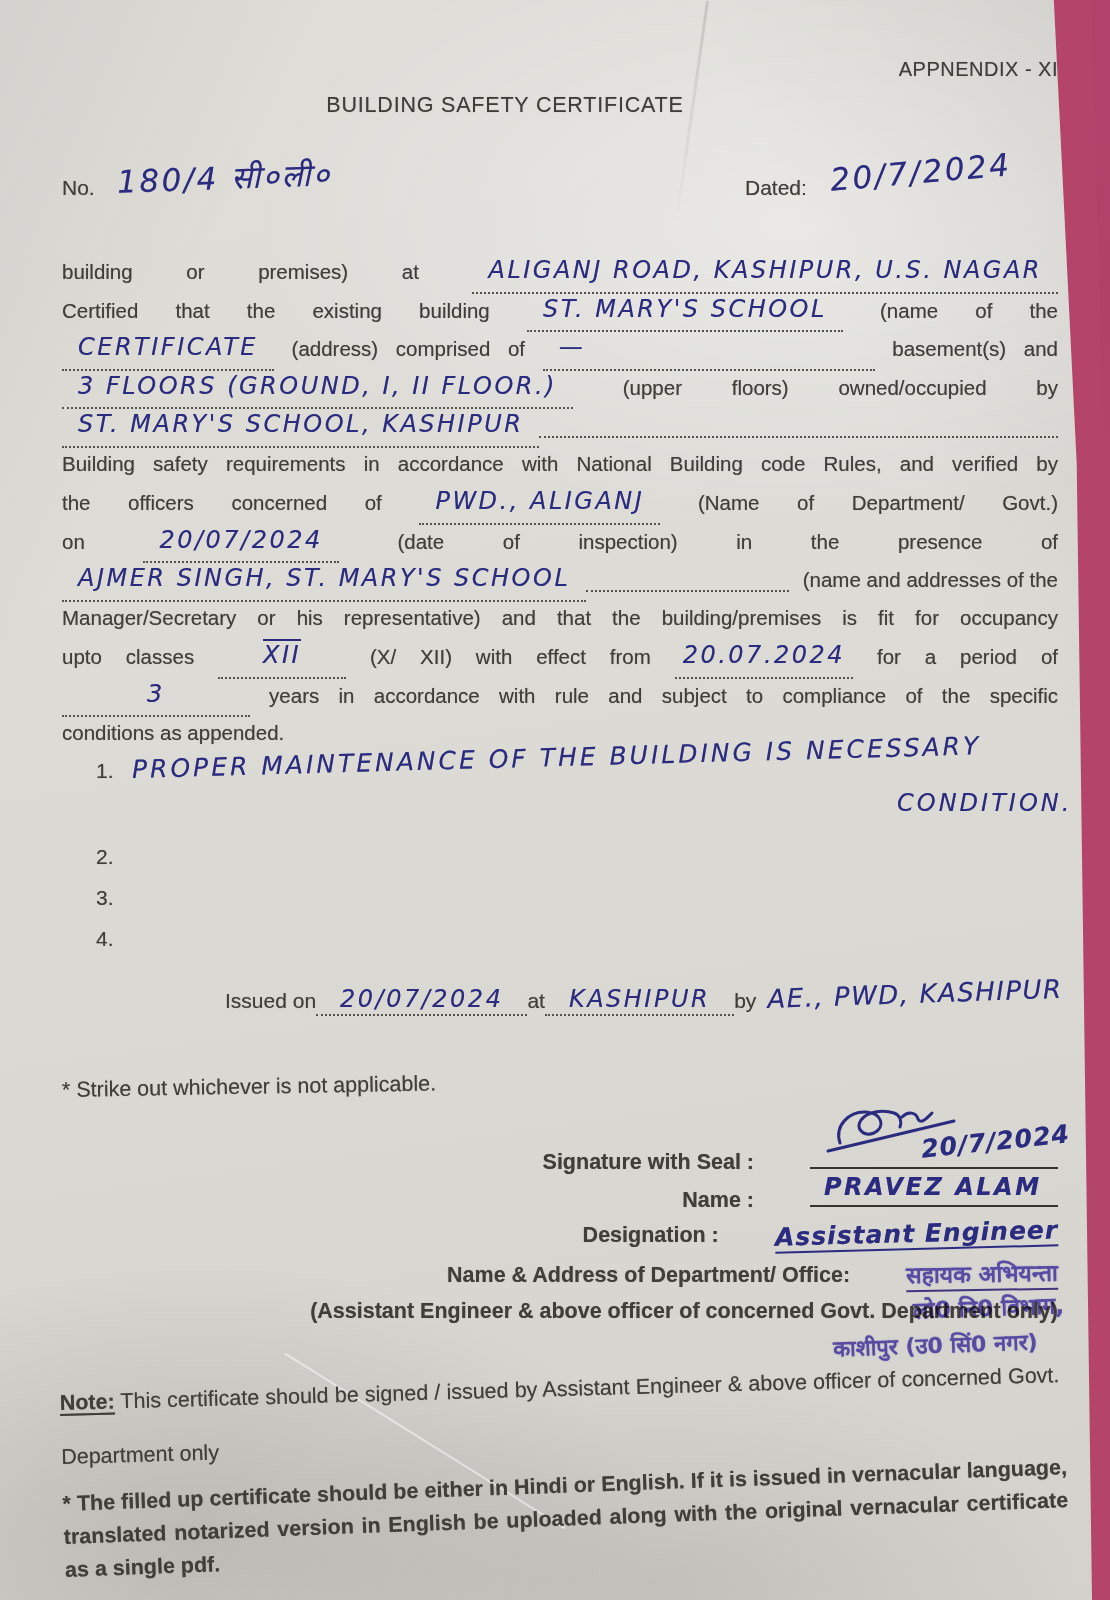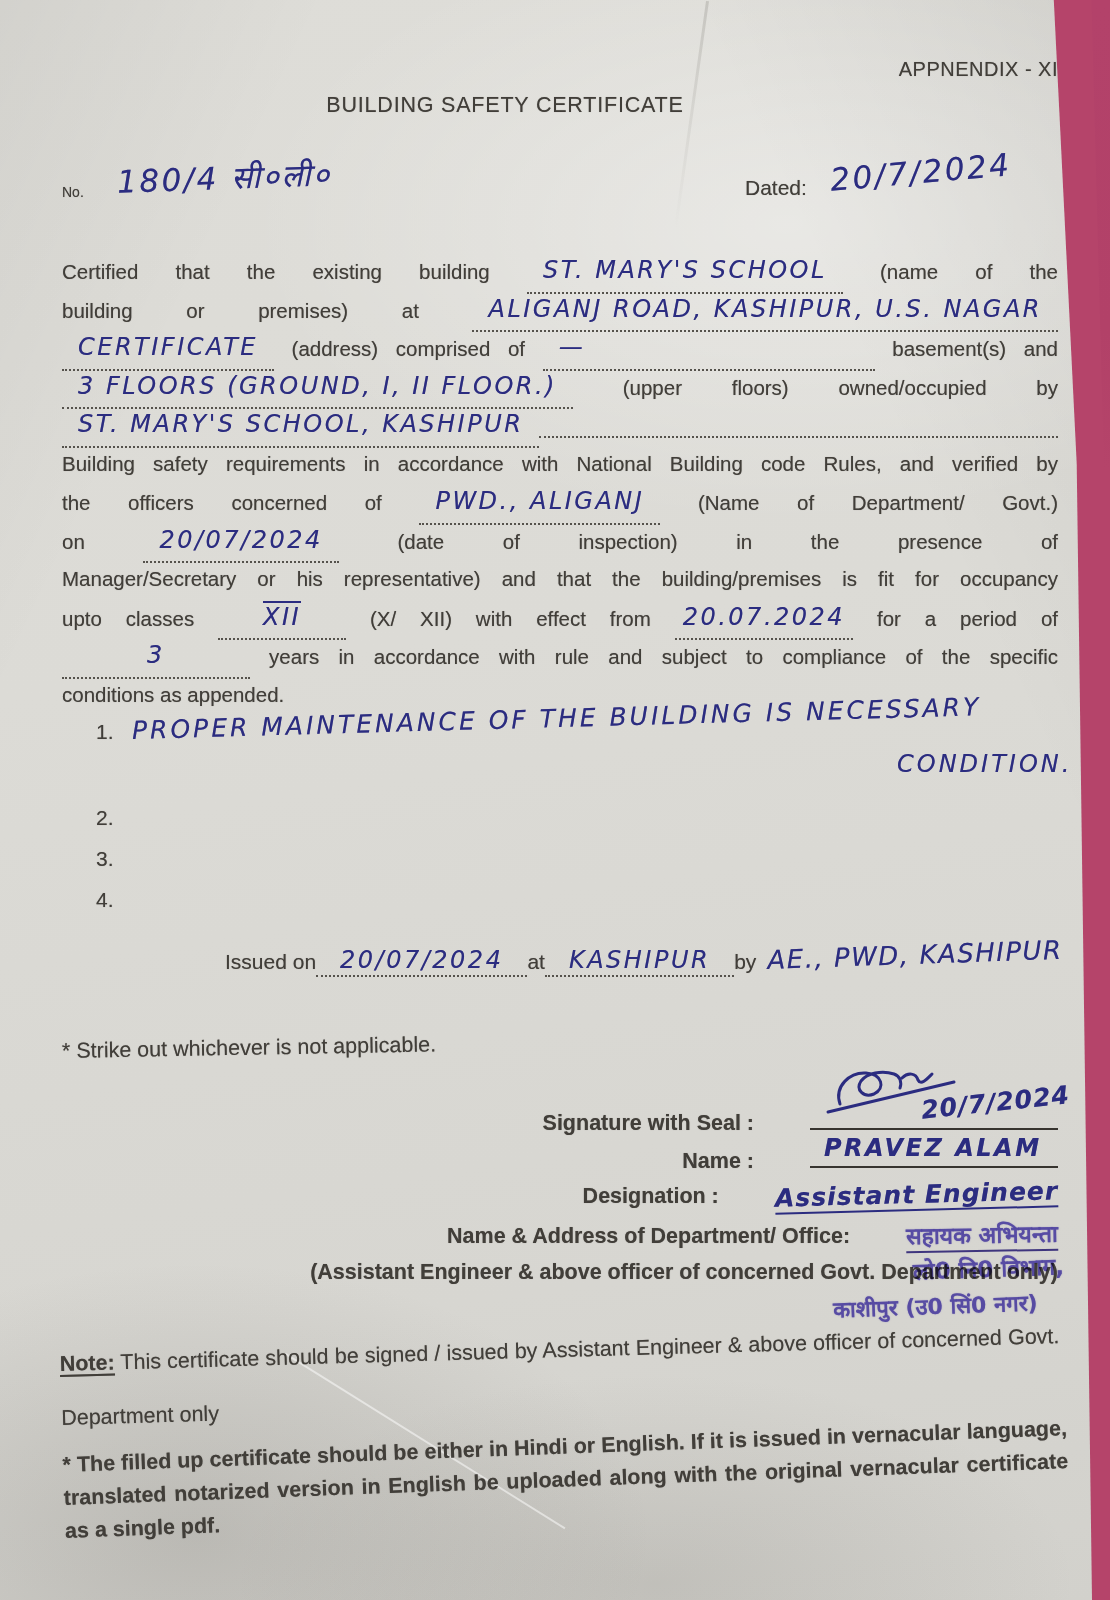--- a/index.html
+++ b/index.html
@@ -36,21 +36,21 @@
   }
   .stamp-ink{
     color:rgba(98,84,198,0.92); font-family:"DejaVu Sans", sans-serif; font-weight:bold;
     text-shadow:0 0 1.2px rgba(98,84,198,0.55); mix-blend-mode:multiply;
   }
 
   .appendix{margin-top:58px; text-align:right; padding-right:0px; font-size:20px; letter-spacing:0.5px;}
   .title{margin-top:12px; text-align:center; transform:translateX(-55px); font-size:21.5px; letter-spacing:0.8px;}
 
   .no-row{position:relative; height:70px; margin-top:36px;}
-  .no-label{position:absolute; left:0; top:30px; font-size:14px;}
+  .no-label{position:absolute; left:0; top:22px; font-size:21px;}
   .no-value{position:absolute; left:55px; top:2px; font-size:31px; transform:rotate(-2deg);}
   .dated-label{position:absolute; left:683px; top:22px; font-size:21px;}
   .dated-value{position:absolute; left:768px; top:0px; font-size:31px; transform:rotate(-5deg);}
 
   .para{margin-top:28px; font-size:20.5px;}
   .jline{ text-align:justify; text-align-last:justify; line-height:38.5px; height:38.5px; white-space:nowrap;}
   .jline .print{white-space:normal;}
   .flexline{display:flex; align-items:baseline; line-height:38.5px; height:38.5px;}
   .blank{border-bottom:2.5px dotted #55524c; padding:0 16px; display:inline-block;}
   .blank .ink{position:relative; top:-1px;}
@@ -104,31 +104,36 @@
     <div class="title print">BUILDING SAFETY CERTIFICATE</div>
 
     <div class="no-row">
       <span class="no-label print">No.</span>
       <span class="no-value ink">180/4 सी०ली०</span>
       <span class="dated-label print">Dated:</span>
       <span class="dated-value ink">20/7/2024</span>
     </div>
 
     <div class="para">
+      <div class="jline"><span class="print">building or premises) at</span> <span class="blank"><span class="ink">ALIGANJ ROAD, KASHIPUR, U.S. NAGAR</span></span></div>
       <div class="jline"><span class="print">Certified that the existing building</span> <span class="blank"><span class="ink">ST. MARY'S SCHOOL</span></span> <span class="print">(name of the</span></div>
-      <div class="jline"><span class="print">building or premises) at</span> <span class="blank"><span class="ink">ALIGANJ ROAD, KASHIPUR, U.S. NAGAR</span></span></div>
       <div class="jline"><span class="blank"><span class="ink">CERTIFICATE</span></span> <span class="print">(address) comprised of</span> <span class="blank dash-blank"><span class="ink">—</span></span> <span class="print">basement(s) and</span></div>
       <div class="jline"><span class="blank"><span class="ink">3 FLOORS (GROUND, I, II FLOOR.)</span></span> <span class="print">(upper floors) owned/occupied by</span></div>
       <div class="flexline">
           <span class="blank"><span class="ink">ST. MARY'S SCHOOL, KASHIPUR</span></span>
           <span class="dots-fill"></span>
         </div>
       <div class="jline"><span class="print">Building safety requirements in accordance with National Building code Rules, and verified by</span></div>
       <div class="jline"><span class="print">the officers concerned of</span> <span class="blank"><span class="ink">PWD., ALIGANJ</span></span> <span class="print">(Name of Department/ Govt.)</span></div>
       <div class="jline"><span class="print">on</span> <span class="blank"><span class="ink">20/07/2024</span></span> <span class="print">(date of inspection) in the presence of</span></div>
+      <div class="flexline">
+          <span class="blank"><span class="ink">AJMER SINGH, ST. MARY'S SCHOOL</span></span>
+          <span class="dots-fill"></span>
+          <span class="print" style="margin-left:14px;">(name and addresses of the</span>
+        </div>
       <div class="jline"><span class="print">Manager/Secretary or his representative) and that the building/premises is fit for occupancy</span></div>
       <div class="jline"><span class="print">upto classes</span> <span class="blank" style="padding:0 45px;"><span class="ink overbar">XII</span></span> <span class="print">(X/ XII) with effect from</span> <span class="blank" style="padding:0 8px;"><span class="ink">20.07.2024</span></span> <span class="print">for a period of</span></div>
       <div class="jline"><span class="blank" style="padding:0 85px;"><span class="ink">3</span></span> <span class="print">years in accordance with rule and subject to compliance of the specific</span></div>
       <div style="line-height:38.5px; height:38.5px;"><span class="print">conditions as appended.</span></div>
     </div>
 
     <div class="conditions">
       <div class="cond-row cond-1">
         <span class="cond-num print">1.</span>
         <span class="cond-text1 ink">PROPER MAINTENANCE OF THE BUILDING IS NECESSARY</span>

